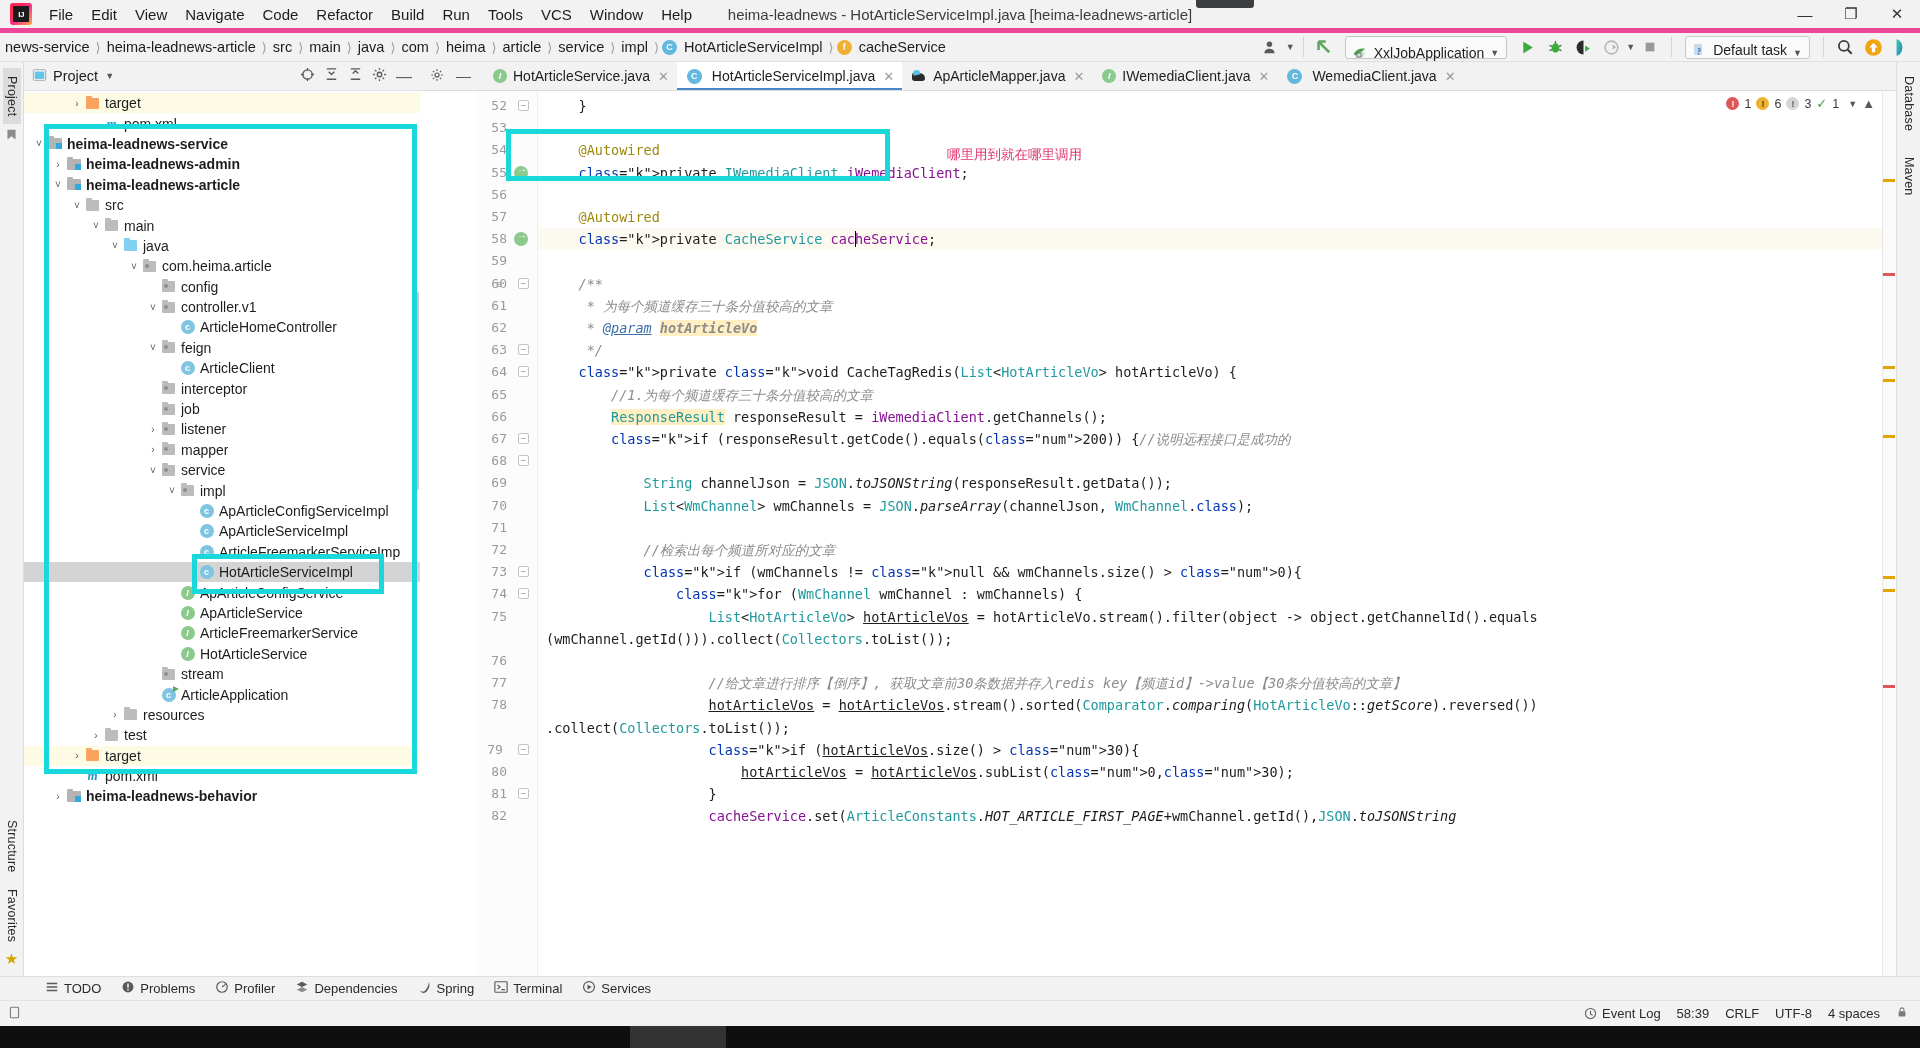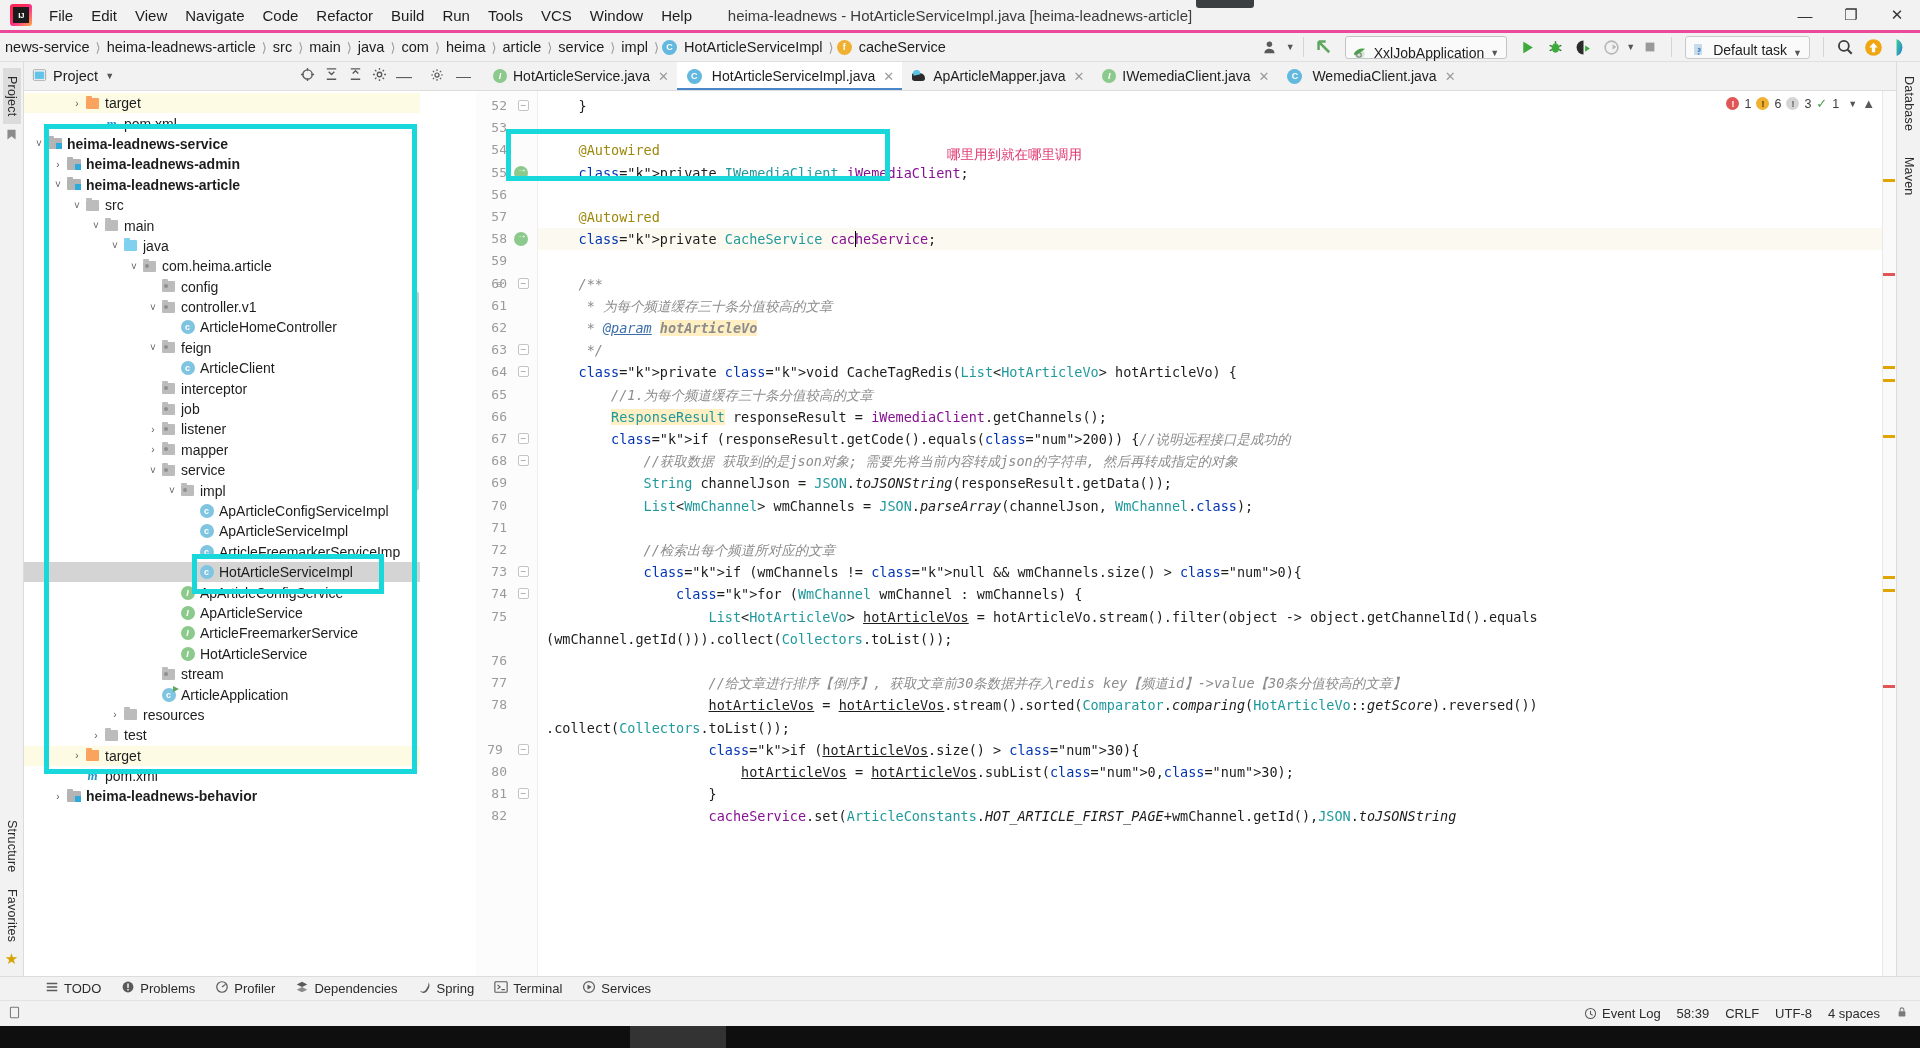--- a/index.html
+++ b/index.html
@@ -12,21 +12,21 @@
     font-size: 13px;
     color: #1d1d1d;
     -webkit-font-smoothing: antialiased;
   }
   #app { position: relative; width: 1920px; height: 1048px; display: flex; flex-direction: column; background:#f2f2f2; }
 
   
   .menubar {
     height: 33px; display: flex; align-items: center;
     background: #f2f2f2; position: relative; flex: 0 0 33px;
-    border-bottom: 3px solid #ec4899;
+    border-bottom: 5px solid #ec4899;
   }
   .ij-logo {
     width: 22px; height: 22px; margin: 0 8px 0 10px;
     border-radius: 3px; position: relative;
     background: linear-gradient(135deg,#fe2857 0%,#fe2857 32%,#ff318c 55%,#ffa93d 100%);
     flex: 0 0 22px;
   }
   .ij-logo:after {
     content: "IJ"; position: absolute; left: 3px; top: 3px; right: 3px; bottom: 3px;
     background: #1b1b1b; color: #fff; font-size: 8px; font-weight: bold;
@@ -808,21 +808,20 @@
             <div class="caret-bar" style="top: 140.2px; left: 316.94px;"></div>
             <div class="cl" style="top: 162.4px; left: 8px;"></div>
             <div class="cl" style="top: 184.6px; left: 8px;"><span class="cmt">    /**</span></div>
             <div class="cl" style="top: 206.8px; left: 8px;"><span class="cmt">     * 为每个频道缓存三十条分值较高的文章</span></div>
             <div class="cl" style="top: 229px; left: 8px;"><span class="cmt">     * <span class="jdoc-tag">@param</span> <span class="hlw" style="font-style:italic;font-weight:bold">hotArticleVo</span></span></div>
             <div class="cl" style="top: 251.2px; left: 8px;"><span class="cmt">     */</span></div>
             <div class="cl" style="top: 273.4px; left: 8px;">    <span <span="" class="k">class</span>="k"&gt;private <span <span="" class="k">class</span>="k"&gt;void CacheTagRedis(<span class="cls">List</span>&lt;<span class="cls">HotArticleVo</span>&gt; hotArticleVo) {</div>
             <div class="cl" style="top: 295.6px; left: 8px;"><span class="cmt">        //1.为每个频道缓存三十条分值较高的文章</span></div>
             <div class="cl" style="top: 317.8px; left: 8px;">        <span class="cls"><span class="hlw">ResponseResult</span></span> responseResult = <span class="fld">iWemediaClient</span>.getChannels();</div>
             <div class="cl" style="top: 340px; left: 8px;">        <span <span="" class="k">class</span>="k"&gt;if (responseResult.getCode().equals(<span <span="" class="k">class</span>="num"&gt;200)) {<span class="cmt">//说明远程接口是成功的</span></div>
-            <div class="cl" style="top: 362.2px; left: 8px;"><span class="cmt">            //获取数据 获取到的是json对象; 需要先将当前内容转成json的字符串, 然后再转成指定的对象</span></div>
             <div class="cl" style="top: 384.4px; left: 8px;">            <span class="cls">String</span> channelJson = <span class="cls">JSON</span>.<span class="mth">toJSONString</span>(responseResult.getData());</div>
             <div class="cl" style="top: 406.6px; left: 8px;">            <span class="cls">List</span>&lt;<span class="cls">WmChannel</span>&gt; wmChannels = <span class="cls">JSON</span>.<span class="mth">parseArray</span>(channelJson, <span class="cls">WmChannel</span>.<span class="k">class</span>);</div>
             <div class="cl" style="top: 428.8px; left: 8px;"></div>
             <div class="cl" style="top: 451px; left: 8px;"><span class="cmt">            //检索出每个频道所对应的文章</span></div>
             <div class="cl" style="top: 473.2px; left: 8px;">            <span <span="" class="k">class</span>="k"&gt;if (wmChannels != <span <span="" class="k">class</span>="k"&gt;null &amp;&amp; wmChannels.size() &gt; <span <span="" class="k">class</span>="num"&gt;0){</div>
             <div class="cl" style="top: 495.4px; left: 8px;">                <span <span="" class="k">class</span>="k"&gt;for (<span class="cls">WmChannel</span> wmChannel : wmChannels) {</div>
             <div class="cl" style="top: 517.6px; left: 8px;">                    <span class="cls">List</span>&lt;<span class="cls">HotArticleVo</span>&gt; <span style="text-decoration:underline">hotArticleVos</span> = hotArticleVo.stream().filter(object -&gt; object.getChannelId().equals</div>
             <div class="cl" style="top: 539.8px; left: 8px;">(wmChannel.getId())).collect(<span class="cls">Collectors</span>.toList());</div>
             <div class="cl" style="top: 562px; left: 8px;"></div>
             <div class="cl" style="top: 584.2px; left: 8px;"><span class="cmt">                    //给文章进行排序【倒序】, 获取文章前30条数据并存入redis key【频道id】-&gt;value【30条分值较高的文章】</span></div>

